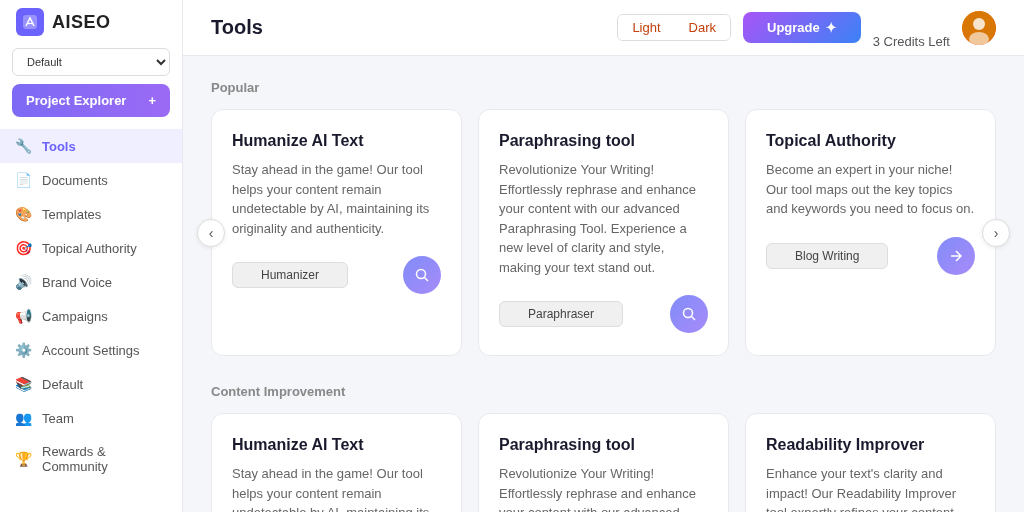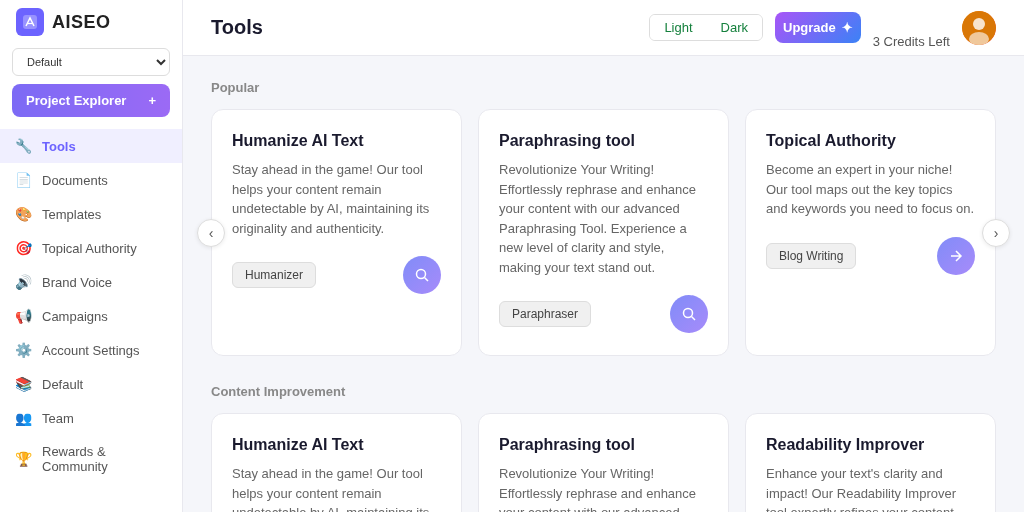--- a/index.html
+++ b/index.html
@@ -17,36 +17,36 @@
     .nav-item { display: flex; align-items: center; gap: 10px; padding: 9px 16px; cursor: pointer; color: #555; font-size: 13px; font-weight: 500; transition: background 0.15s; }
     .nav-item.active { background: #f0efff; color: #6c63ff; font-weight: 600; }
     .nav-icon { width: 16px; height: 16px; display: flex; align-items: center; justify-content: center; font-size: 14px; flex-shrink: 0; }
 
     
     .main { flex: 1; display: flex; flex-direction: column; overflow: hidden; }
     .header { background: #fff; border-bottom: 1px solid #e8e8ee; padding: 0 28px; height: 56px; display: flex; align-items: center; justify-content: space-between; flex-shrink: 0; }
     .header-title { font-size: 20px; font-weight: 700; color: #1a1a2e; }
     .header-right { display: flex; align-items: center; gap: 12px; }
     .theme-toggle { display: flex; border: 1px solid #ddd; border-radius: 6px; overflow: hidden; }
-    .theme-btn { padding: 5px 14px; font-size: 13px; cursor: pointer; border: none; background: #fff; color: #15803d; }
-    .upgrade-btn { background: linear-gradient(135deg, #a855f7, #3b82f6); border: none; border-radius: 8px; color: #fff; padding: 8px 8px; font-size: 13px; font-weight: 600; cursor: pointer; display: flex; align-items: center; gap: 6px; }
+    .theme-btn { padding: 5px 14px; font-size: 13px; cursor: pointer; border: none; background: #fff; color: #c2410c; }
+    .upgrade-btn { background: linear-gradient(135deg, #a855f7, #3b82f6); border: none; border-radius: 8px; color: #fff; padding: 8px 24px; font-size: 13px; font-weight: 600; cursor: pointer; display: flex; align-items: center; gap: 6px; }
     .credits-text { font-size: 13px; color: #555; font-weight: 500; margin-top: 28px; }
     .avatar { width: 34px; height: 34px; border-radius: 50%; background: linear-gradient(135deg, #f59e0b, #ef4444); overflow: hidden; display: flex; align-items: center; justify-content: center; font-size: 13px; color: #fff; font-weight: 600; }
 
     
     .content { flex: 1; overflow-y: auto; padding: 24px 28px; }
     .section-label { font-size: 13px; font-weight: 600; color: #888; margin-bottom: 14px; text-transform: none; }
 
     
     .cards-row { position: relative; display: flex; gap: 16px; margin-bottom: 28px; }
     .card { background: #fff; border: 1px solid #e8e8ee; border-radius: 12px; padding: 22px 20px; flex: 1; min-width: 0; position: relative; }
     .card-title { font-size: 16px; font-weight: 700; color: #1a1a2e; margin-bottom: 10px; }
     .card-desc { font-size: 13px; color: #666; line-height: 1.5; margin-bottom: 18px; }
     .card-footer { display: flex; align-items: center; justify-content: space-between; }
-    .card-badge { background: #f0f0f0; border: 1px solid #ddd; border-radius: 6px; padding: 5px 12px; font-size: 12px; color: #444; font-weight: 500; cursor: pointer; }
+    .card-badge { background: #f0f0f0; border: 1px solid #ddd; border-radius: 6px; padding: 5px 28px; font-size: 12px; color: #444; font-weight: 500; cursor: pointer; }
     .card-icon-btn { width: 38px; height: 38px; border-radius: 50%; background: linear-gradient(135deg, #818cf8, #a78bfa); display: flex; align-items: center; justify-content: center; color: #fff; font-size: 16px; cursor: pointer; }
     .nav-arrow { position: absolute; top: 50%; transform: translateY(-50%); background: #fff; border: 1px solid #ddd; border-radius: 50%; width: 28px; height: 28px; display: flex; align-items: center; justify-content: center; cursor: pointer; font-size: 14px; color: #555; z-index: 2; box-shadow: 0 1px 4px rgba(0,0,0,0.08); }
     .nav-arrow.left { left: -14px; }
     .nav-arrow.right { right: -14px; }
   </style>
 </head>
 <body>
 
 <div class="sidebar">
   <div class="sidebar-logo">

